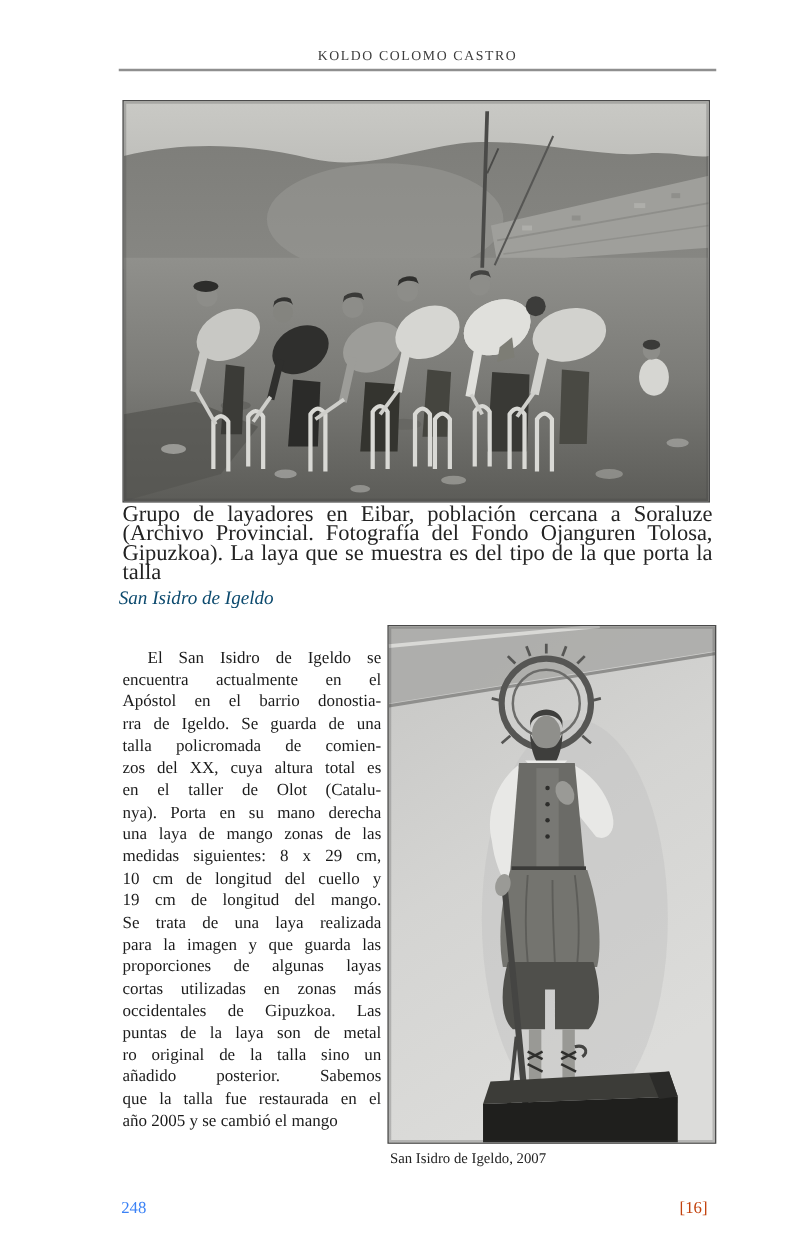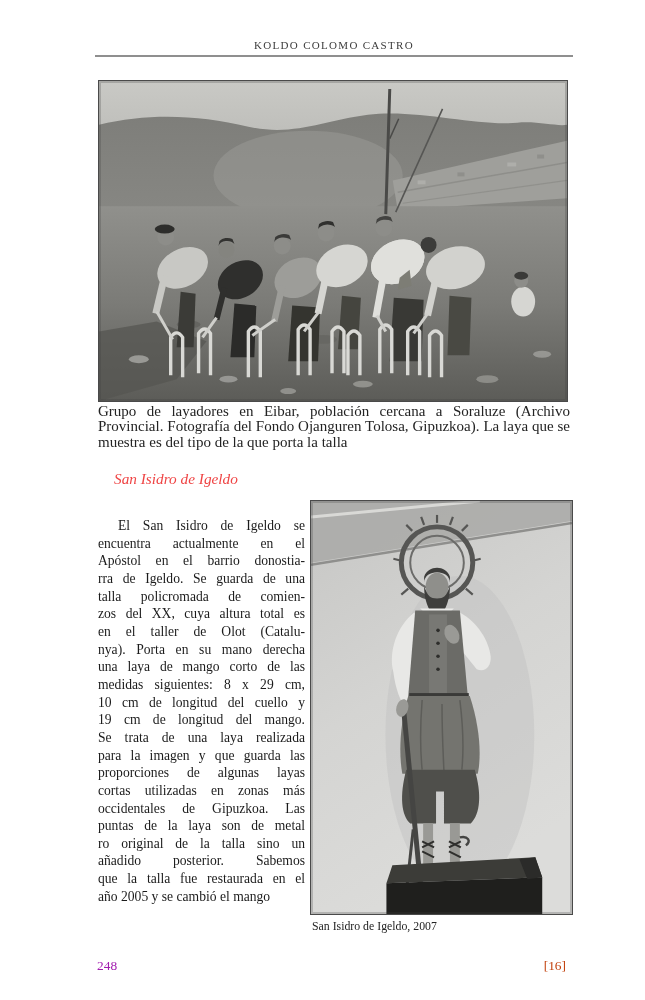--- a/index.html
+++ b/index.html
@@ -18,39 +18,39 @@
   }
   .photo-frame {
     position:absolute; border:1px solid #4a4a4a; box-sizing:border-box;
     background:#bdbdb9;
   }
   .photo-frame svg { position:absolute; left:0; top:0; width:100%; height:100%; display:block; }
   .field-photo { top:80px; left:98px; width:470px; height:322px; }
   .statue-photo { top:500px; left:310px; width:263px; height:415px; }
   .field-caption {
     position:absolute; top:404px; left:98px; width:472px;
-    font-size:15px; line-height:15.3px; color:#232323; text-align:justify;
+    font-size:18px; line-height:15.3px; color:#232323; text-align:justify;
   }
   .section-heading {
-    position:absolute; top:470px; left:114px;
-    font-style:italic; font-size:15.3px; color:#ef4444;
+    position:absolute; top:470px; left:95px;
+    font-style:italic; font-size:15.3px; color:#0c4a6e;
   }
   .body-col {
     position:absolute; top:497px; left:98px; width:207px;
     font-size:13.6px; line-height:17.65px; color:#1b1b1b;
   }
   .bl { white-space:nowrap; text-align:justify; text-align-last:justify; }
   .bl.first { text-indent:20px;margin-top:20px; }
   .bl.last { text-align-last:left; }
   .statue-caption {
     position:absolute; top:919px; left:312px; width:260px;
     font-size:11.8px; color:#232323;
   }
   .page-num {
-    position:absolute; top:958px; left:97px; font-size:13.4px; color:#a21caf;
+    position:absolute; top:958px; left:97px; font-size:13.4px; color:#3b82f6;
   }
   .folio {
     position:absolute; top:958px; left:95px; width:471px;
     text-align:right; font-size:13.4px; color:#c2410c;
   }
 </style>
 </head>
 <body>
 
 <div class="page">
@@ -176,21 +176,21 @@
 
   <div class="body-col">
     <div class="bl first">El San Isidro de Igeldo se</div>
     <div class="bl">encuentra actualmente en el</div>
     <div class="bl">Apóstol en el barrio donostia-</div>
     <div class="bl">rra de Igeldo. Se guarda de una</div>
     <div class="bl">talla policromada de comien-</div>
     <div class="bl">zos del XX, cuya altura total es</div>
     <div class="bl">en el taller de Olot (Catalu-</div>
     <div class="bl">nya). Porta en su mano derecha</div>
-    <div class="bl">una laya de mango corto de las</div>
+    <div class="bl">una laya de mango zonas de las</div>
     <div class="bl">medidas siguientes: 8 x 29 cm,</div>
     <div class="bl">10 cm de longitud del cuello y</div>
     <div class="bl">19 cm de longitud del mango.</div>
     <div class="bl">Se trata de una laya realizada</div>
     <div class="bl">para la imagen y que guarda las</div>
     <div class="bl">proporciones de algunas layas</div>
     <div class="bl">cortas utilizadas en zonas más</div>
     <div class="bl">occidentales de Gipuzkoa. Las</div>
     <div class="bl">puntas de la laya son de metal</div>
     <div class="bl">ro original de la talla sino un</div>

